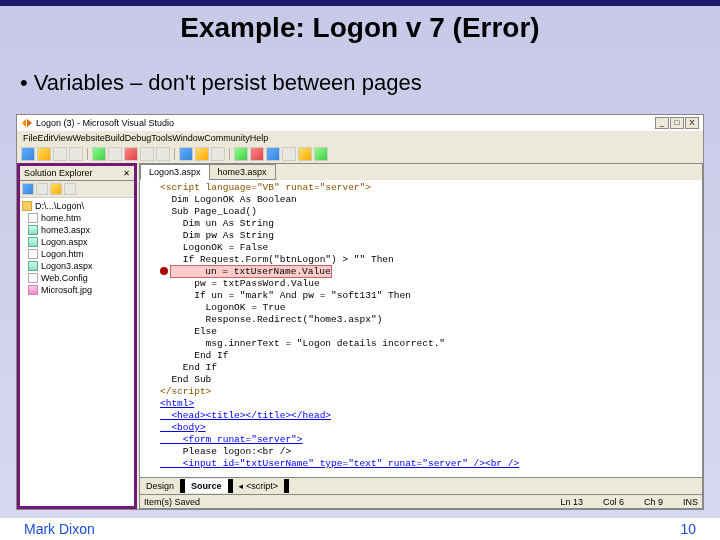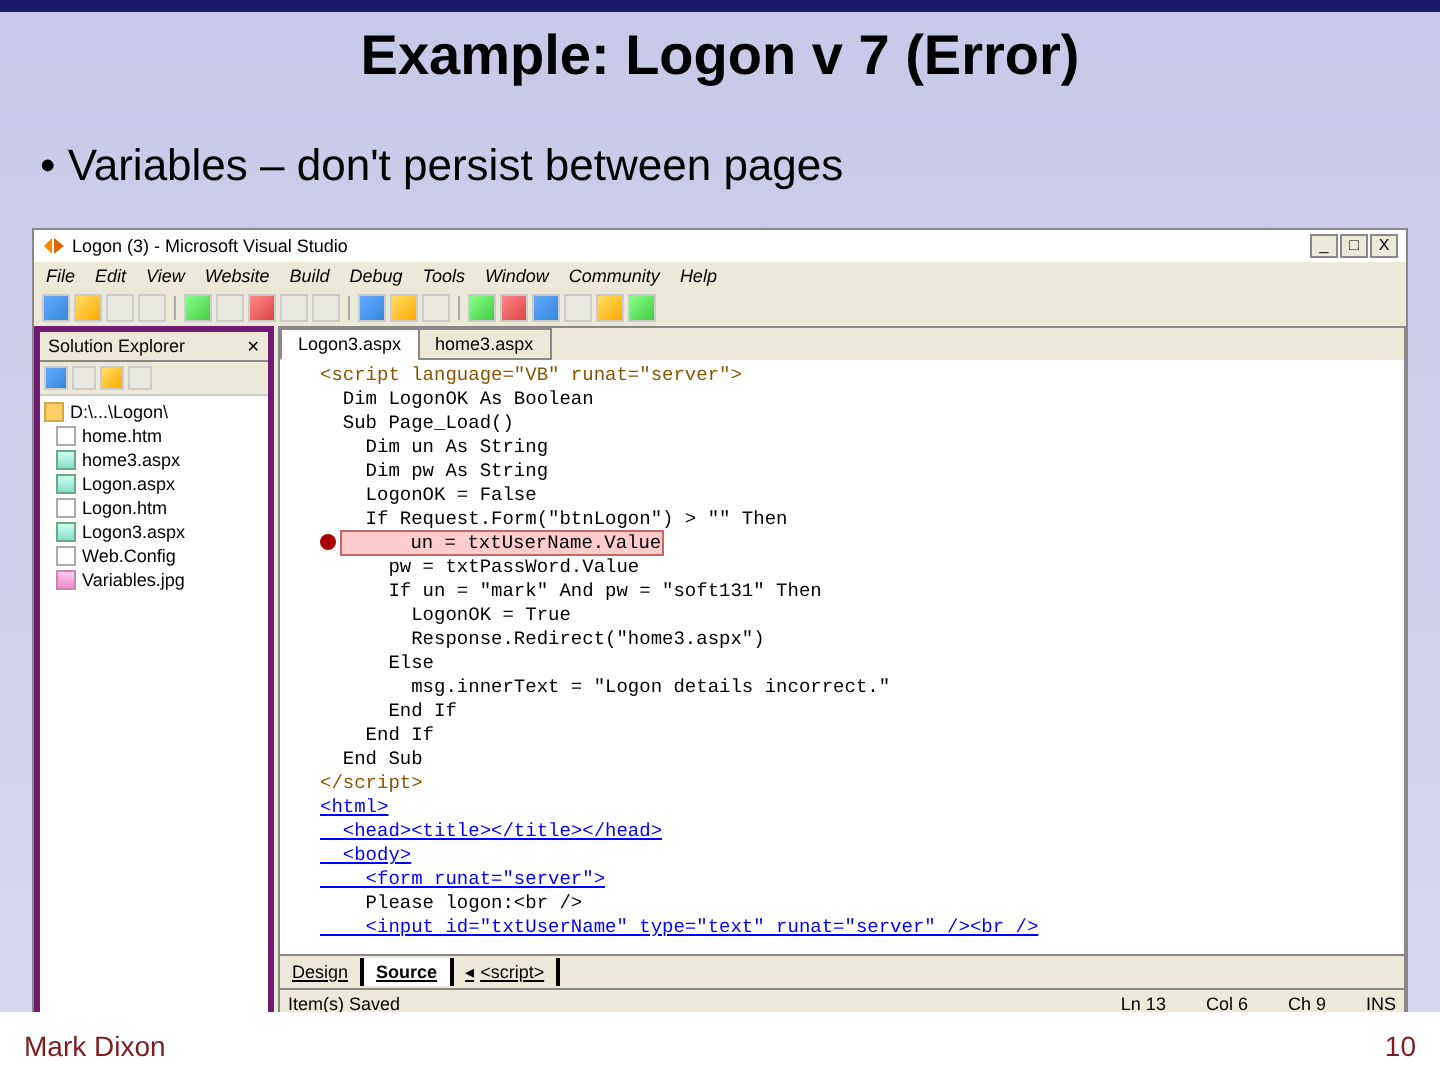--- a/index.html
+++ b/index.html
@@ -8,21 +8,21 @@
   .title { font-size: 28px; font-weight: bold; text-align: center; padding: 6px 0 4px; color: #000; }
   .bullet-line { font-size: 22px; padding: 4px 20px 8px 20px; color: #000; margin-top: 18px; }
   .bullet-line::before { content: "• "; }
   .vs-window { margin: 10px 16px; background: #ece9d8; border: 1px solid #888; font-size: 9px; height: 396px; display: flex; flex-direction: column; }
   .titlebar { background: #fff; display: flex; align-items: center; padding: 2px 4px; height: 16px; font-size: 9px; }
   .titlebar .icon { width: 12px; height: 12px; margin-right: 3px; display: inline-block; }
   .titlebar .icon svg { width: 12px; height: 12px; }
   .titlebar .name { flex: 1; color: #000; }
   .titlebar .btns { display: flex; gap: 1px; }
   .titlebar .wbtn { width: 14px; height: 12px; border: 1px solid #888; background: #ece9d8; text-align: center; line-height: 10px; font-size: 8px; }
-  .menubar { display: flex; gap: 10px; padding: 2px 6px; background: #ece9d8; font-size: 9px; font-style: italic; }
+  .menubar { display: flex; padding: 2px 6px; background: #ece9d8; font-size: 9px; }
   .menubar span { cursor: default; }
   .toolbars { background: #ece9d8; padding: 2px 4px; display: flex; flex-wrap: wrap; gap: 2px; align-items: center; }
   .tb-btn { width: 14px; height: 14px; background: #e8e8e0; border: 1px solid #ccc; display: inline-block; }
   .tb-btn.b1 { background: linear-gradient(135deg,#6af,#38d); }
   .tb-btn.b2 { background: linear-gradient(135deg,#fd6,#fa0); }
   .tb-btn.b3 { background: linear-gradient(135deg,#8f8,#4c4); }
   .tb-btn.b4 { background: linear-gradient(135deg,#f88,#d44); }
   .tb-sep { width: 1px; height: 12px; background: #aaa; display: inline-block; margin: 0 2px; }
   .main { flex: 1; display: flex; overflow: hidden; }
   .explorer { width: 120px; background: #fff; border: 3px solid #701a75; display: flex; flex-direction: column; font-size: 9px; }
@@ -43,25 +43,25 @@
   .tab.active { background: #fff; border-bottom: 1px solid #fff; }
   .dd-row { display: flex; background: #ece9d8; border-bottom: 1px solid #888; height: 16px; font-size: 9px; }
   .dd { flex: 1; background: #fff; border: 1px solid #888; margin: 1px; padding: 1px 3px; display: flex; justify-content: space-between; align-items: center; }
   .dd-arrow { font-size: 7px; }
   .code { flex: 1; font-family: 'Courier New', monospace; font-size: 9.5px; line-height: 12px; padding: 2px 4px; background: #fff; overflow: hidden; white-space: pre; color: #000; }
   .c-blue { color: #00f; text-decoration: underline; }
   .c-brown { color: #850; }
   .hl { background: #ffcccc; border: 1px solid #cc6666; }
   .brk { display: inline-block; width: 8px; height: 8px; background: #a00; border-radius: 50%; vertical-align: middle; margin-right: 2px; }
   .view-tabs { display: flex; background: #ece9d8; border-top: 1px solid #888; height: 17px; font-size: 9px; align-items: center; }
-  .vtab { padding: 2px 6px; border-right: 2px solid #000000; display: flex; gap: 3px; align-items: center; text-decoration: underline; }
+  .vtab { padding: 2px 6px; border-right: 5px solid #000000; display: flex; gap: 3px; align-items: center; }
   .vtab.active { background: #fff; font-weight: bold; }
   .statusbar { background: #ece9d8; border-top: 1px solid #888; height: 14px; display: flex; font-size: 9px; align-items: center; padding: 0 4px; gap: 18px; }
   .statusbar .sp { margin-left: auto; display: flex; gap: 20px; }
-  .footer { position: absolute; bottom: 0; left: 0; right: 0; height: 34px; background: #fff; display: flex; justify-content: space-between; align-items: center; padding: 0 12px; font-size: 14px; color: #7f1d1d; }
+  .footer { position: absolute; bottom: 0; left: 0; right: 0; height: 22px; background: #fff; display: flex; justify-content: space-between; align-items: center; padding: 0 24px; font-size: 14px; color: #1d4ed8; }
   .x { font-size: 8px; color: #000; }
   .code-wrap { position: relative; flex: 1; overflow: hidden; display: flex; }
   .code { margin-left: 16px; }
 </style>
 </head>
 <body>
 
 <div class="top-bar"></div>
 <div class="title">Example: Logon v 7 (Error)</div>
 <div class="bullet-line">Variables – don't persist between pages</div>
@@ -151,21 +151,21 @@
             <div class="tree-item">
               <span class="fi aspx"></span>
               <span>Logon3.aspx</span>
             </div>
             <div class="tree-item">
               <span class="fi file"></span>
               <span>Web.Config</span>
             </div>
             <div class="tree-item">
               <span class="fi img"></span>
-              <span>Variables.jpg</span>
+              <span>Microsoft.jpg</span>
             </div>
           </div>
       </div>
     </div>
     <div class="editor">
       <div class="tabs">
         <div class="tab active">Logon3.aspx</div>
         <div class="tab">home3.aspx</div>
       </div>
       <div class="code-wrap">

